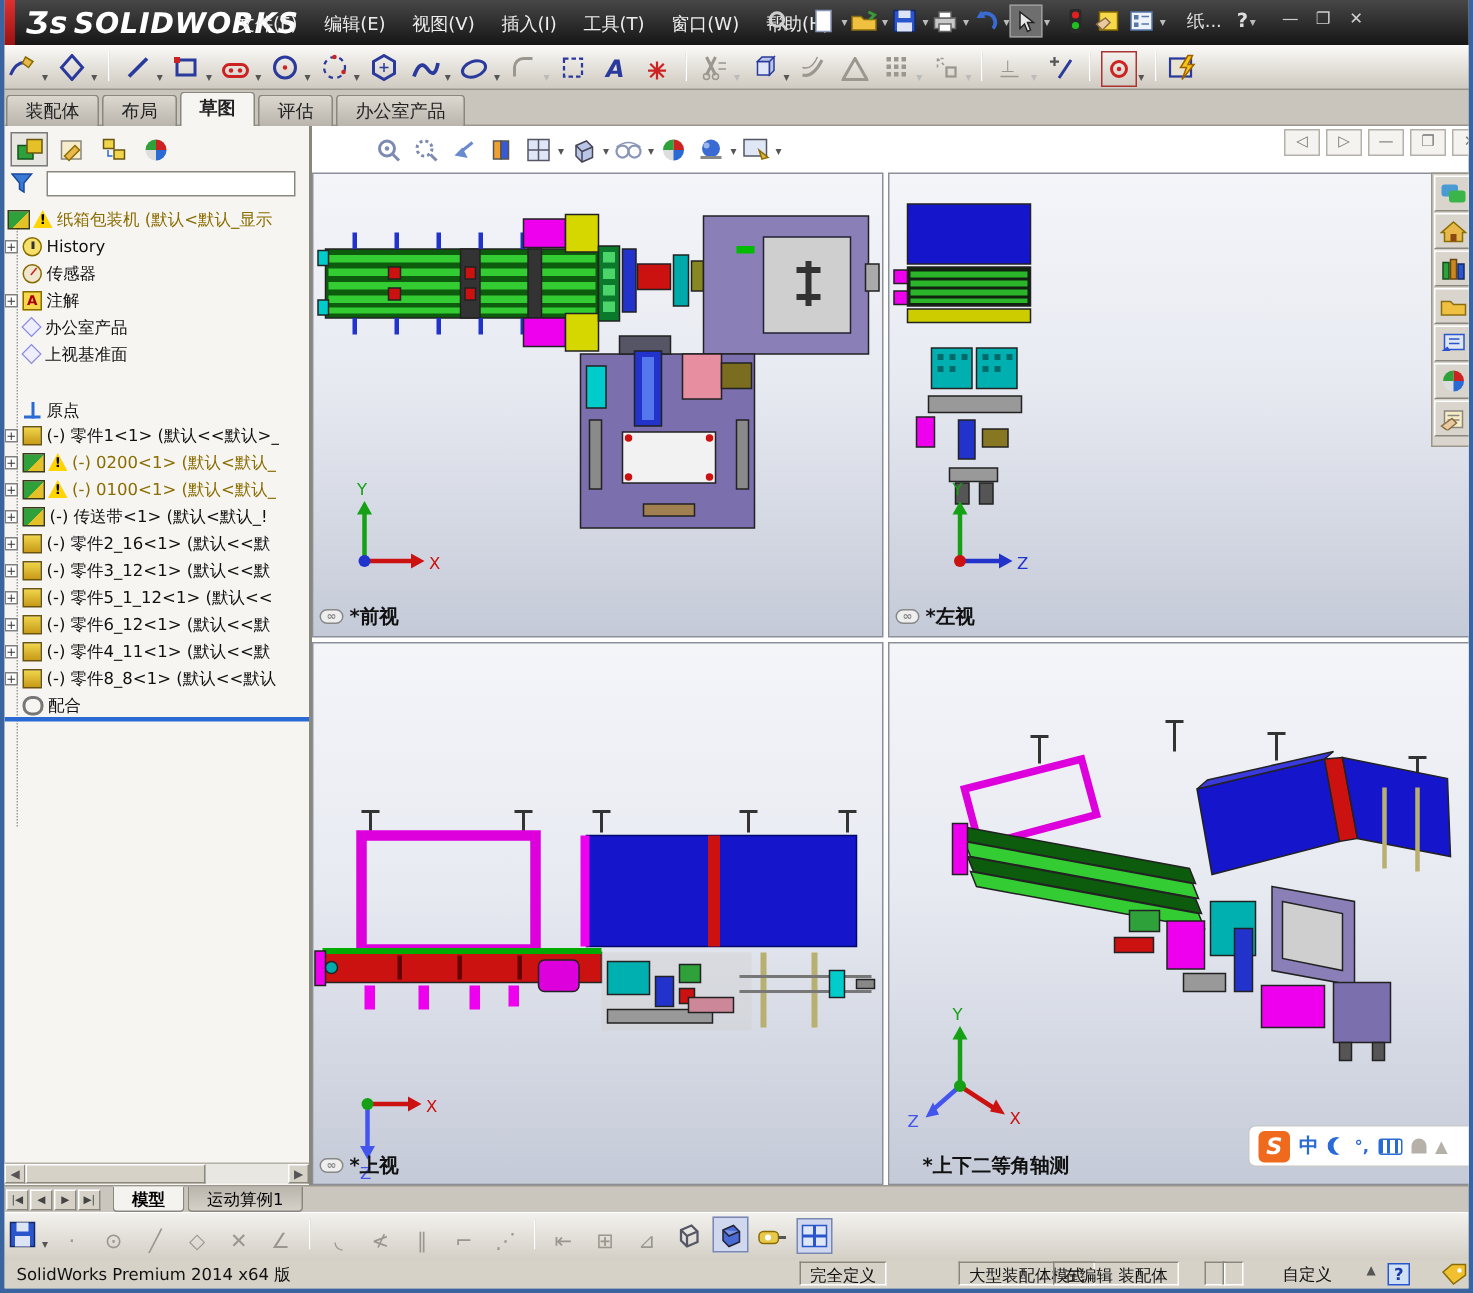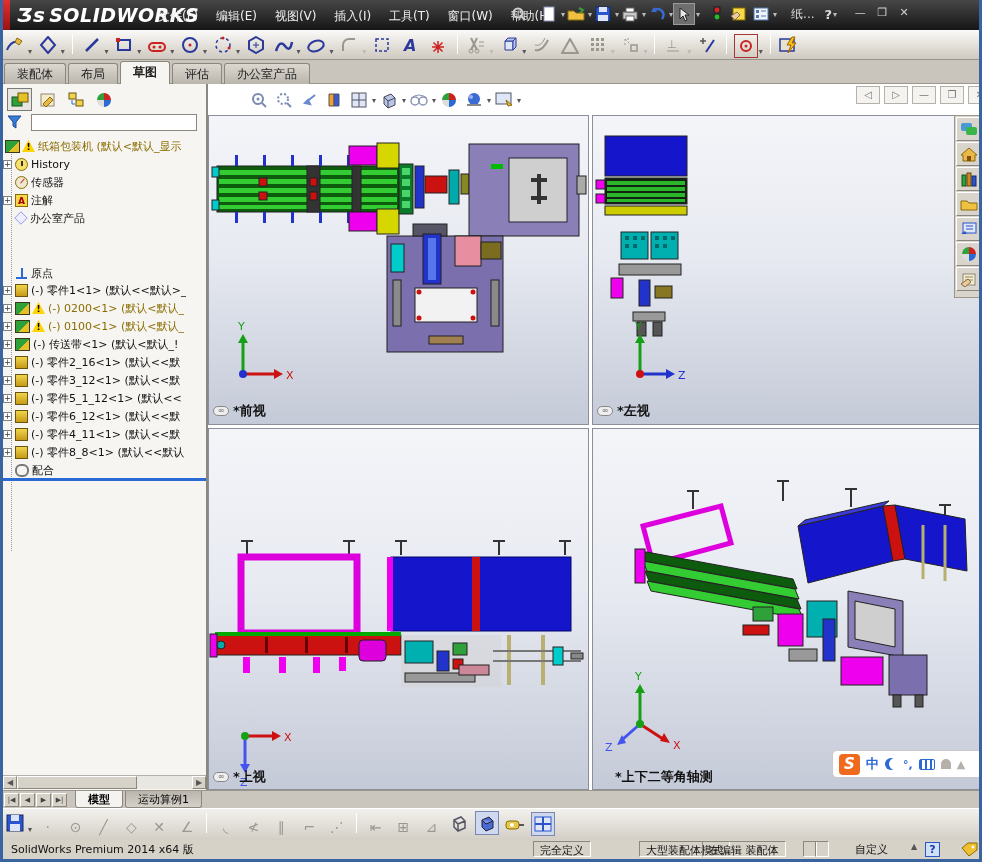--- a/index.html
+++ b/index.html
@@ -422,20 +422,25 @@
     <div class="trow" style="top:54px;">
       <span class="expand">+</span>
         <span class="tico ico-note">A</span>
       <span class="lbl">注解</span>
       </div>
     <div class="trow" style="top:72px;">
       <span class="noexp"></span>
         <span class="ico-plane"></span>
       <span class="lbl">办公室产品</span>
       </div>
+    <div class="trow" style="top:90px;">
+      <span class="noexp"></span>
+        <span class="ico-plane"></span>
+      <span class="lbl">上视基准面</span>
+      </div>
     <div class="trow" style="top:126px;align-items:flex-end;">
       <span class="noexp"></span>
         <span class="tico ico-origin"></span>
       <span class="lbl">原点</span>
       </div>
     <div class="trow" style="top:144px;">
       <span class="expand">+</span>
         <span class="tico ico-part"></span>
       <span class="lbl">(-) 零件1&lt;1&gt; (默认&lt;&lt;默认&gt;_</span>
       </div>

